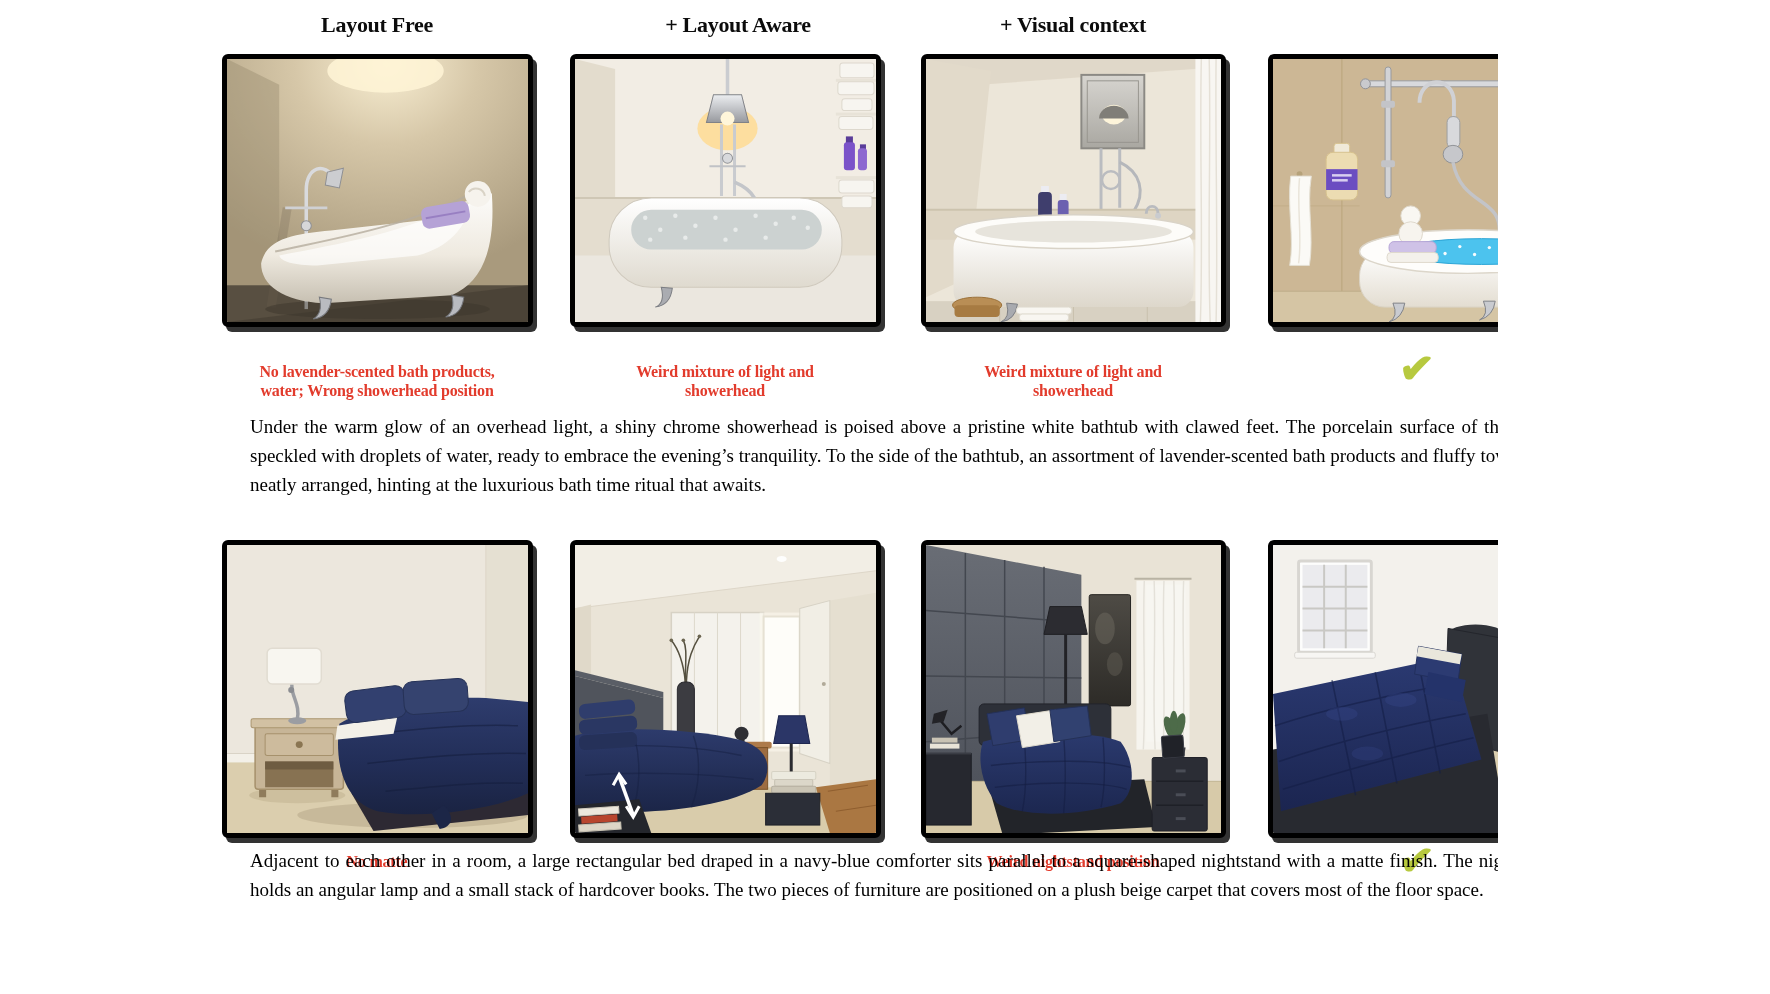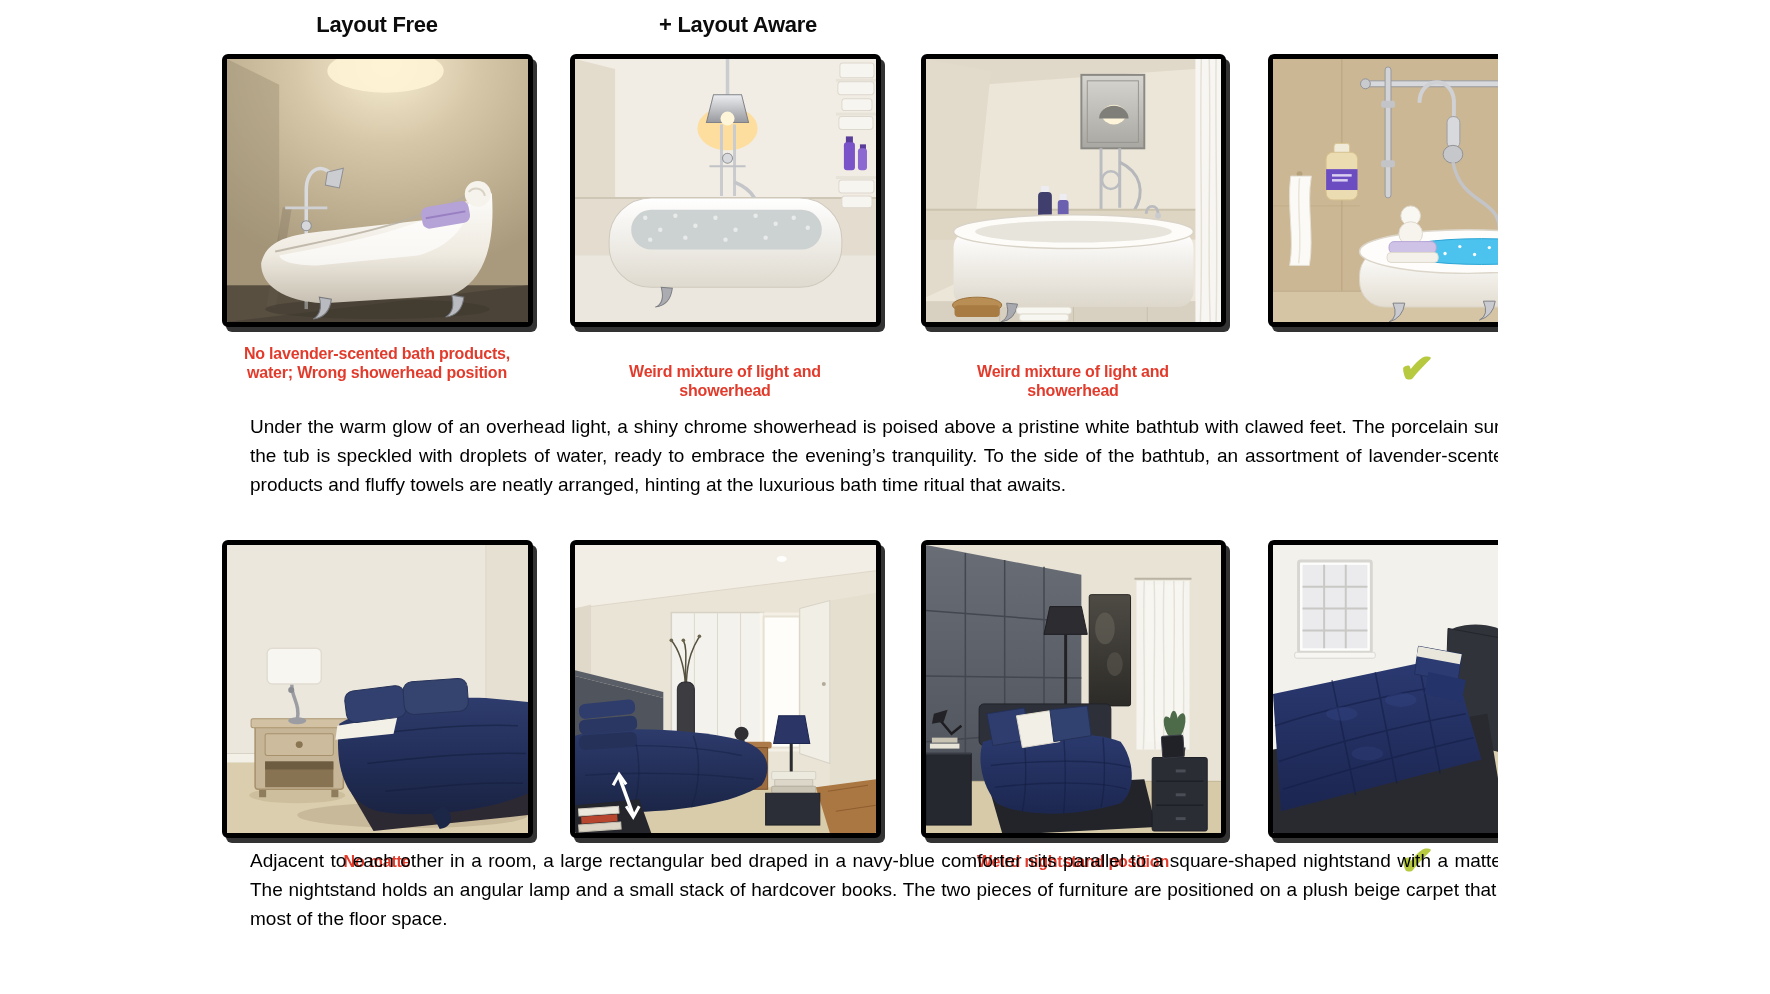--- a/index.html
+++ b/index.html
@@ -1,34 +1,35 @@
 <!DOCTYPE html>
 <html><head>
 <meta charset="utf-8">
 <style>
   html,body{margin:0;padding:0;background:#ffffff;}
   #stage{position:relative;width:1498px;height:994px;background:#ffffff;overflow:hidden;
-         font-family:Liberation Sans, sans-serif;}
+         font-family:Liberation Serif, serif;}
   .hdr{position:absolute;width:340px;top:12px;text-align:center;font-size:22px;font-weight:700;color:#0c0c0c;letter-spacing:-0.3px;}
   .panel{position:absolute;box-sizing:border-box;border:5px solid #000;border-radius:6px;background:#fff;
          box-shadow:4px 5px 0 rgba(0,0,0,0.8);overflow:hidden;}
   .panel svg{display:block;width:100%;height:100%;}
   .cap{position:absolute;width:340px;text-align:center;color:#e23b2c;font-size:16px;line-height:19px;
        font-weight:600;white-space:pre-line;letter-spacing:-0.2px;}
   .chk{position:absolute;color:#b7c93f;font-size:42px;font-weight:700;line-height:42px;transform:rotate(4deg);}
   .prompt{position:absolute;left:250px;width:1308px;font-size:19px;line-height:29px;text-align:justify;
           color:#000;font-weight:500;}
 </style>
 </head>
 <body>
 
 <div id="stage">
 
   <div class="hdr" style="left:207px">Layout Free</div>
   <div class="hdr" style="left:568px">+ Layout Aware</div>
+  <div class="hdr" style="left:903px">+ Visual context</div>
 
   <div class="panel" style="left:222px;top:54px;width:311px;height:273px">
     <svg viewBox="0 0 300 265" preserveAspectRatio="none">
       <defs>
         <radialGradient id="s1bg" cx="0.53" cy="0.02" r="0.95">
           <stop offset="0" stop-color="#f8eed2"></stop>
             <stop offset="0.32" stop-color="#d6c7a8"></stop>
             <stop offset="0.85" stop-color="#a99a7d"></stop>
         </radialGradient>
         <linearGradient id="s1tub" x1="0" y1="0" x2="0" y2="1">
@@ -230,21 +231,21 @@
       </g>
       <circle cx="140" cy="158" r="10" fill="#f9f7f2" stroke="#ded8cc"></circle>
       <circle cx="140" cy="176" r="12" fill="#f7f4ee" stroke="#ded8cc"></circle>
       <rect x="118" y="184" width="48" height="12" rx="5" fill="#cfc2e7" stroke="#b6a5d6"></rect>
       <rect x="116" y="195" width="52" height="10" rx="4" fill="#f4f1eb" stroke="#ded8cc"></rect>
       <path d="M122,246 q6,14 -4,19 q14,-4 16,-19 z" fill="#c9cbd0" stroke="#7f8186"></path>
       <path d="M214,244 q6,14 -4,19 q14,-4 16,-19 z" fill="#c9cbd0" stroke="#7f8186"></path>
     </svg>
   </div>
 
-  <div class="cap" style="left:207px;top:344px">No lavender-scented bath products,
+  <div class="cap" style="left:207px;top:362px">No lavender-scented bath products,
 water; Wrong showerhead position</div>
   <div class="cap" style="left:555px;top:362px">Weird mixture of light and
 showerhead</div>
   <div class="cap" style="left:903px;top:362px">Weird mixture of light and
 showerhead</div>
   <div class="chk" style="left:1399px;top:348px">✔</div>
 
   <div class="prompt" style="top:412px">Under the warm glow of an overhead light, a shiny chrome showerhead is poised above a pristine white bathtub with clawed feet. The porcelain surface of the tub is speckled with droplets of water, ready to embrace the evening’s tranquility. To the side of the bathtub, an assortment of lavender-scented bath products and fluffy towels are neatly arranged, hinting at the luxurious bath time ritual that awaits.</div>
 
   <div class="panel" style="left:222px;top:540px;width:311px;height:298px">

